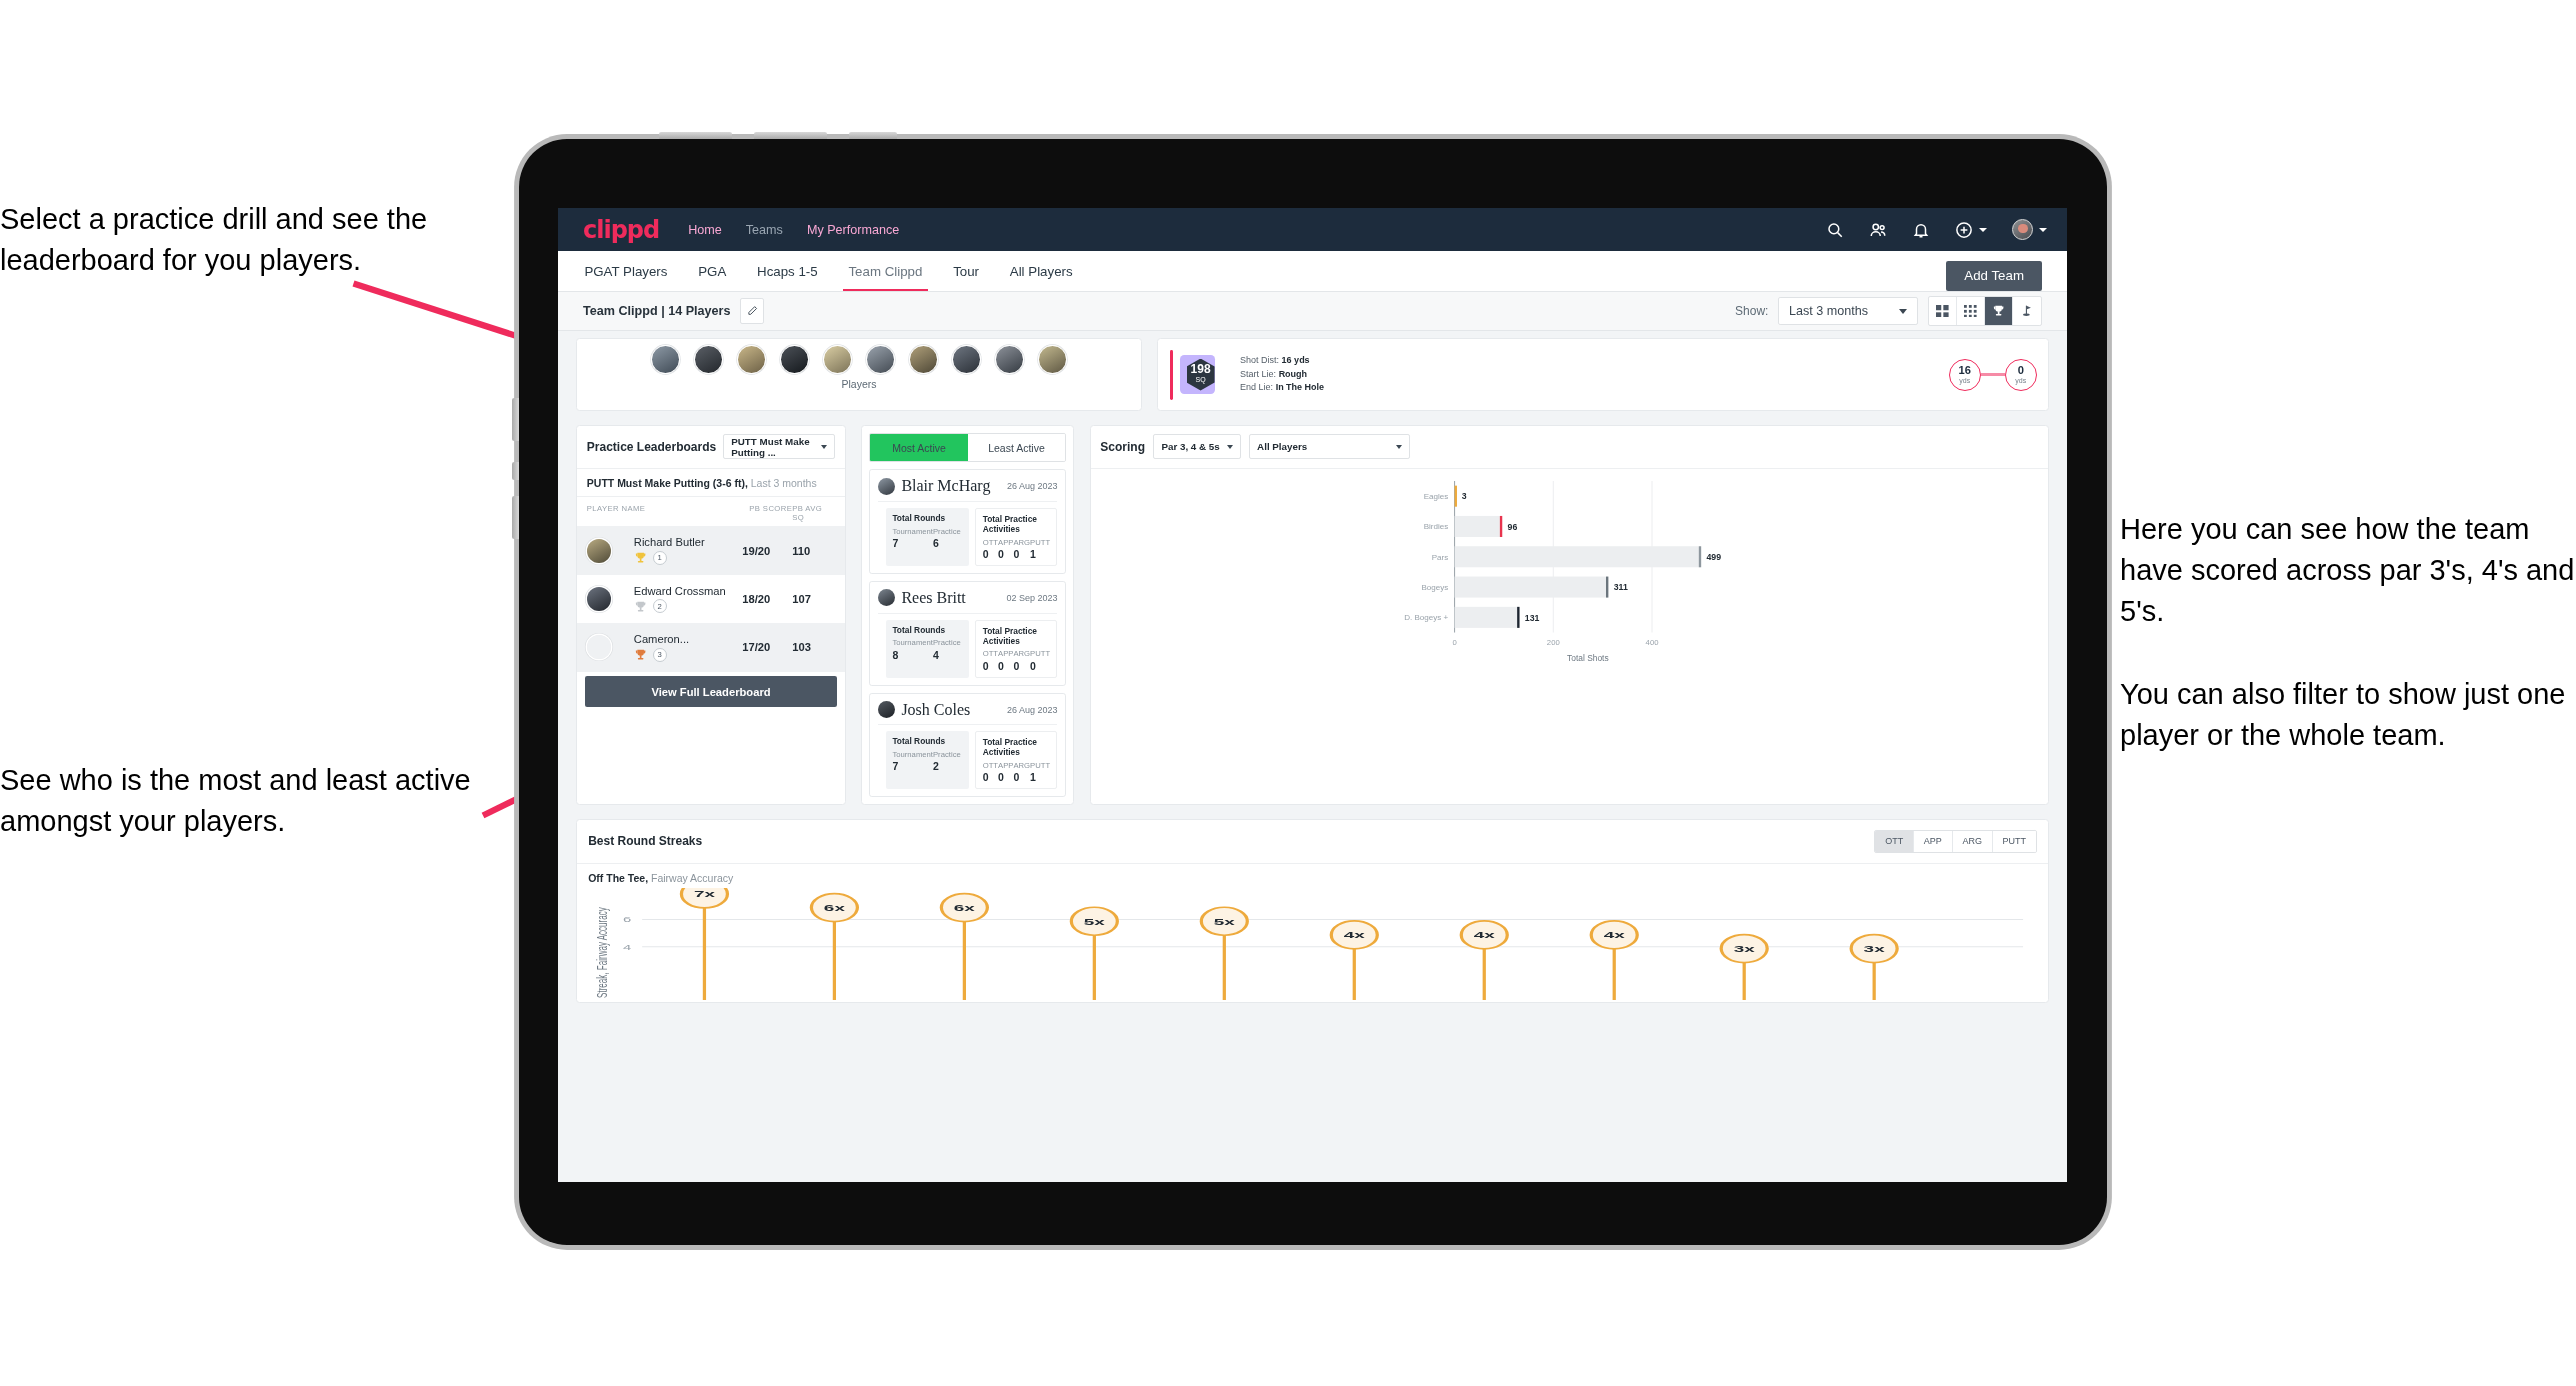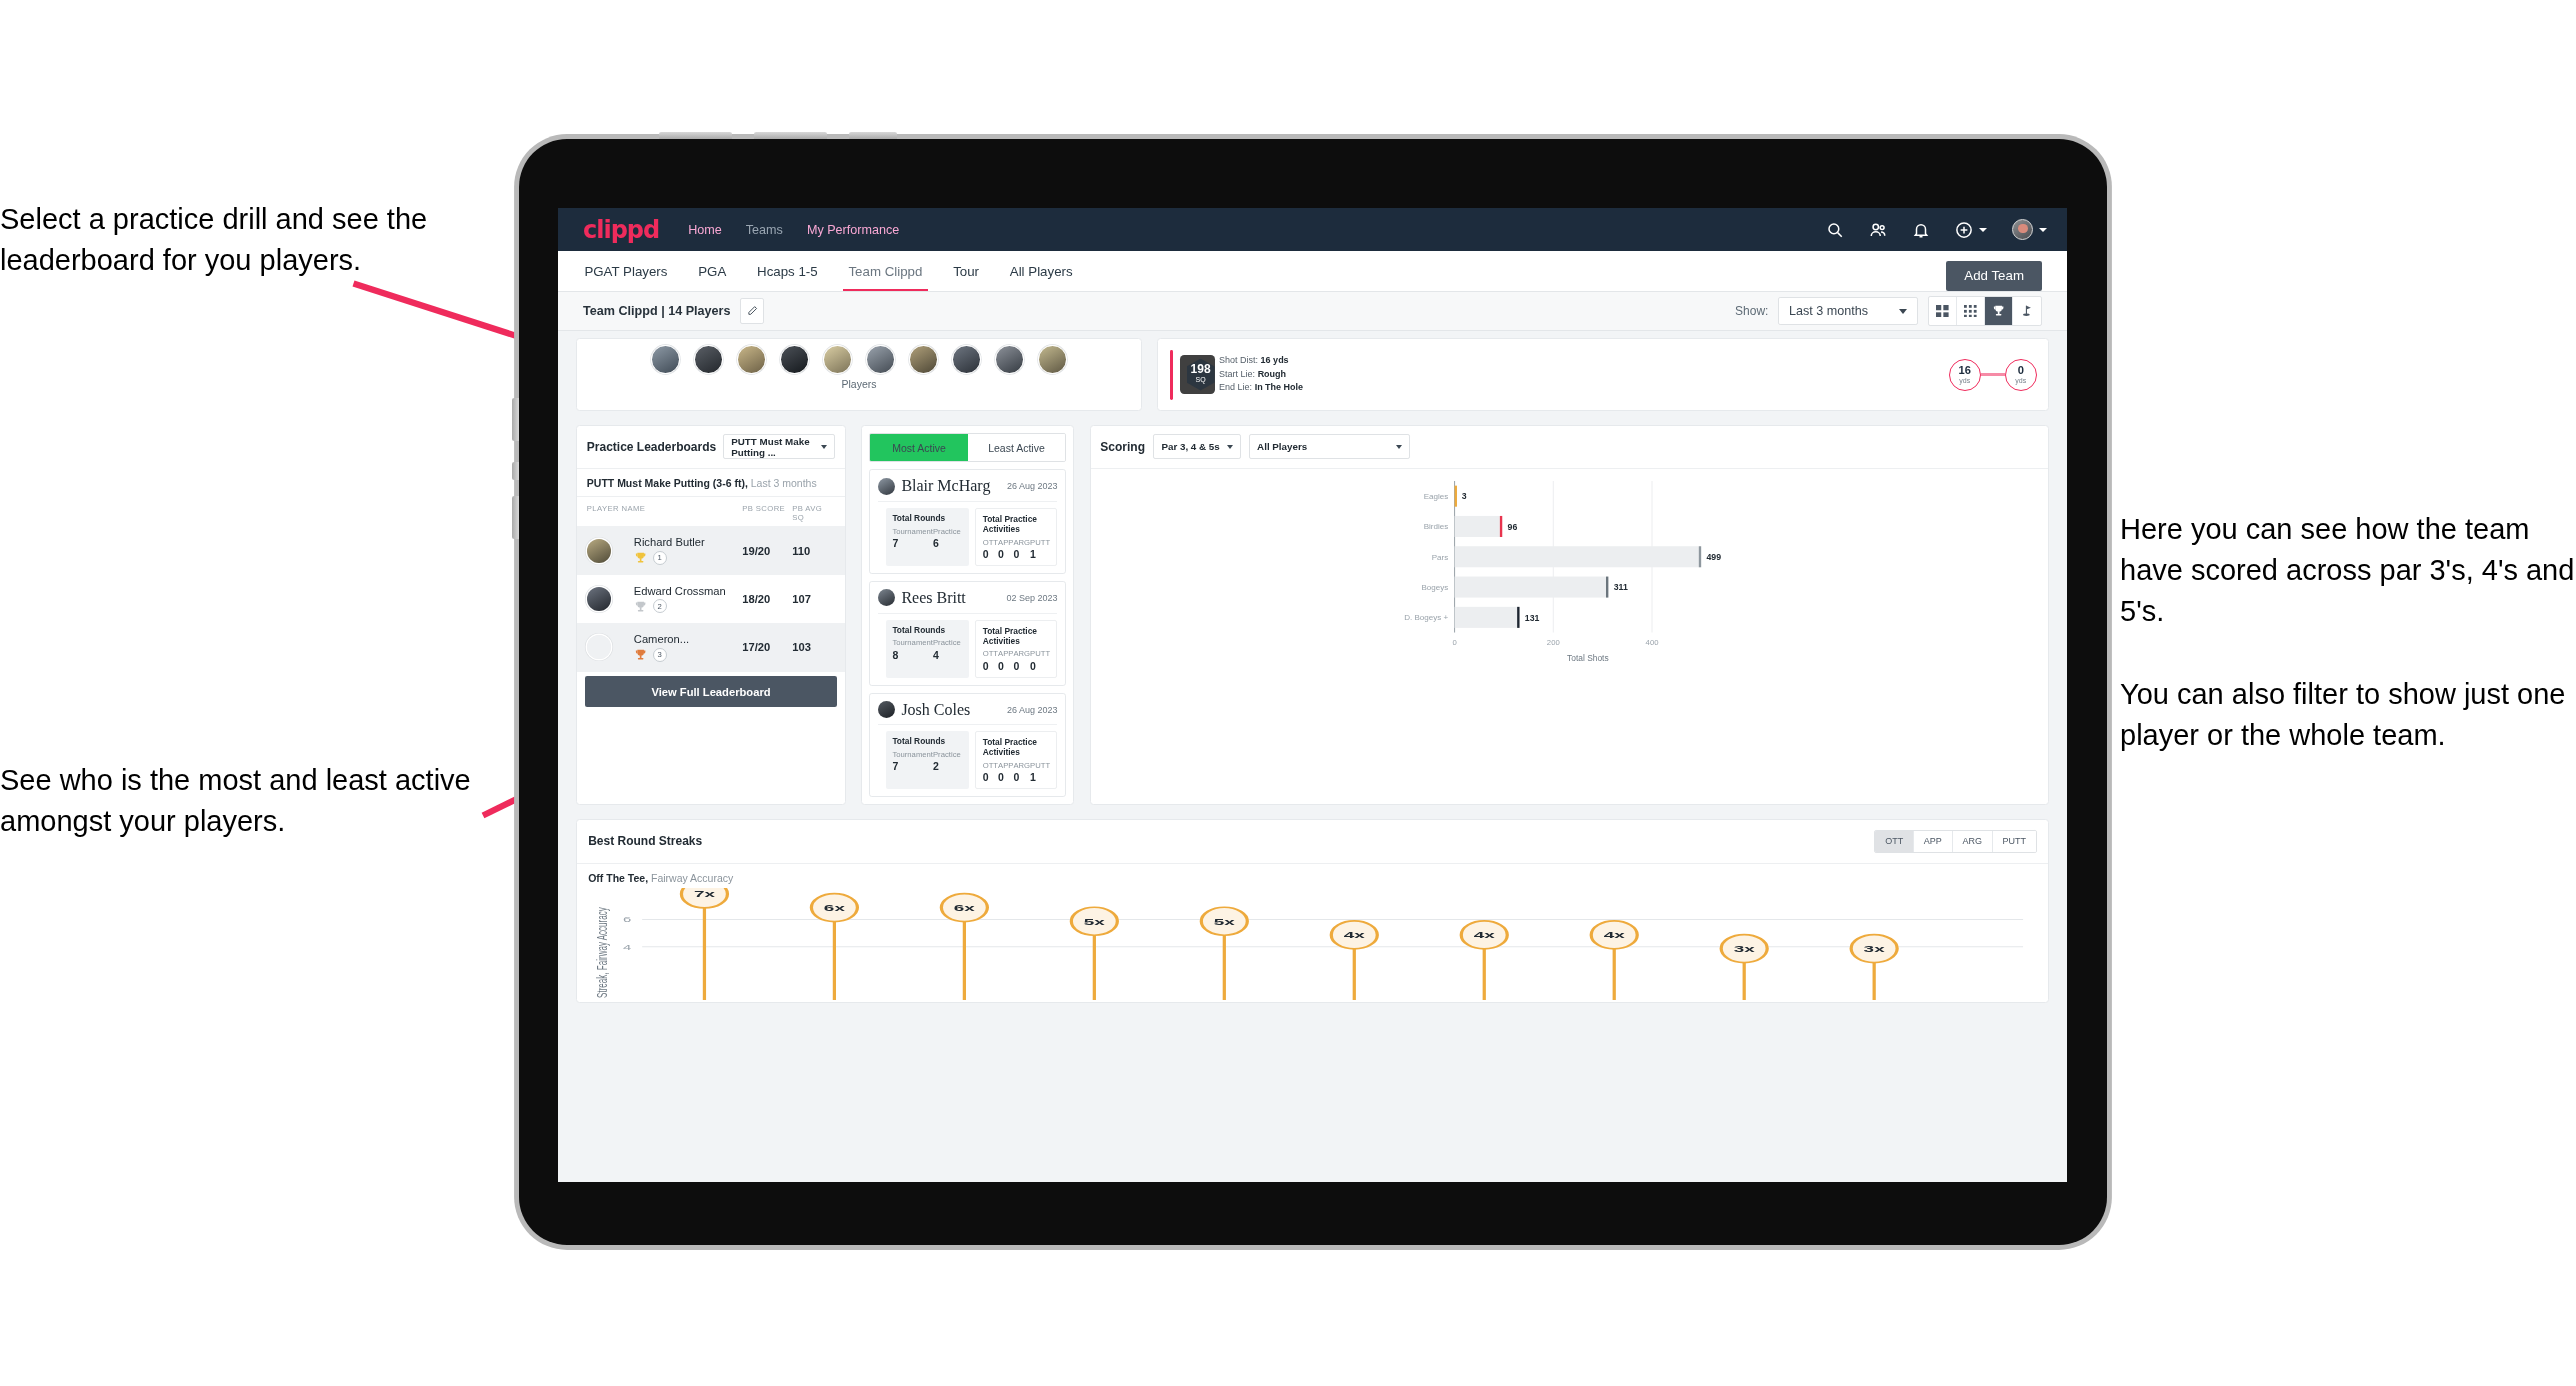--- a/index.html
+++ b/index.html
@@ -149,22 +149,22 @@
   
   .players-card { flex: 0 0 566px; height:73px; padding-top:5.6px; }
   .players-strip{ display:flex; justify-content:center; gap:14px; }
   .pav{ width:29px;height:29px;border-radius:50%;border:1.4px solid #fff;
         box-shadow:0 0 0 0.7px #dcdfe2; }
   .players-cap{ text-align:center; font-size:10.5px; color:#5d6a75; margin-top:4.2px; }
 
   .shot-card { flex:1; height:73px; padding:7px 11.2px; display:flex; align-items:center; }
   .shot-bar{ width:3.5px;height:50px;background:#ef2b5c;border-radius:1.4px;margin-right:7px; }
   .hex{
-    width:35px;height:39px;background:#404040;border-radius:4.2px;
-    display:flex;align-items:center;justify-content:center;position:relative;margin-right:4px;padding-left:6px;
+    width:35px;height:39px;background:#c4b5fd;border-radius:4.2px;
+    display:flex;align-items:center;justify-content:center;position:relative;margin-right:25px;padding-left:6px;
   }
   .hex-in{
     width:28px;height:32px;background:#2c3640;
     clip-path: polygon(50% 0,100% 25%,100% 75%,50% 100%,0 75%,0 25%);
     display:flex;flex-direction:column;align-items:center;justify-content:center;color:#fff;
   }
   .hex-in b{font-size:12px;line-height:1;}
   .hex-in span{font-size:7px;line-height:1.5;}
   .shot-lines{font-size:9px;color:#555f69;line-height:1.55;}
   .shot-lines b{color:#222b33;}
@@ -189,21 +189,21 @@
   .lb-select{
     margin-left:auto;border:0.7px solid #dfe2e5;border-radius:2.1px;height:25px;
     display:flex;align-items:center;padding:0 7px;font-size:9.8px;font-weight:700;
     color:#222b33;min-width:112px;justify-content:space-between;cursor:pointer;
   }
   .lb-select .chev{border-top-color:#3b4752;margin-left:5.6px;border-left-width:3.5px;border-right-width:3.5px;border-top-width:4.9px;}
   .lb-sub{padding:8.4px 9.8px 7px;font-size:10.5px;color:#9aa3ab;border-bottom:0.7px solid #edeff1;}
   .lb-sub b{color:#222b33;}
   .lb-colhead{display:flex;padding:7px 9.8px 4.2px;font-size:7.7px;color:#9aa3ab;letter-spacing:0.4px;}
   .lb-colhead .c1{flex:1;}
-  .lb-colhead .c2{width:50px;text-align:left;}
+  .lb-colhead .c2{width:50px;text-align:right;}
   .lb-colhead .c3{width:43px;text-align:left;}
   .lb-row{display:flex;align-items:center;padding:9.8px;}
   .lb-row.alt{background:#eff1f3;}
   .lb-av{width:24px;height:24px;border-radius:50%;box-shadow:0 0 0 1.4px #fff,0 0 0 2.1px #dcdfe2;margin-right:7px;}
   .lb-name-wrap{flex:1;margin-left:16px;}
   .lb-name{font-size:11.2px;color:#222b33;white-space:nowrap;}
   .lb-badges{display:flex;align-items:center;gap:5.6px;margin-top:2.8px;}
   .rankcircle{
     width:14px;height:14px;border-radius:50%;border:0.7px solid #c6ccd1;background:#fff;
     display:flex;align-items:center;justify-content:center;font-size:7.7px;color:#4b5663;

